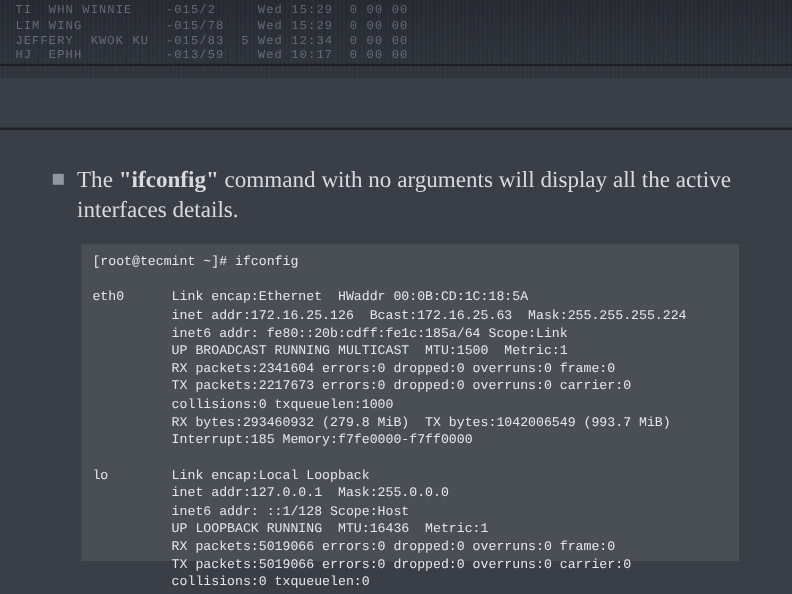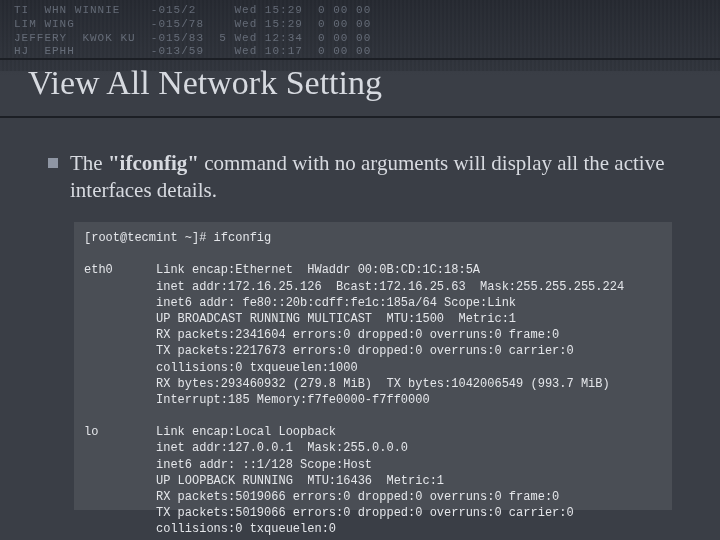--- a/index.html
+++ b/index.html
@@ -109,21 +109,20 @@
 <body>
 
 <div class="slide">
 
   <div class="top-band">TI  WHN WINNIE    -015/2     Wed 15:29  0 00 00
 LIM WING          -015/78    Wed 15:29  0 00 00
 JEFFERY  KWOK KU  -015/83  5 Wed 12:34  0 00 00
 HJ  EPHH          -013/59    Wed 10:17  0 00 00</div>
   <div class="top-rule"></div>
 
-  <div class="slide-title">View All Network Setting</div>
   <div class="title-underline"></div>
 
   <div class="body">
     <div class="bullet-row">
       <div class="bullet-box"></div>
       <div class="bullet-text">
         <span>The </span><span class="strong">"ifconfig"</span><span> command with no arguments will display all the active interfaces details.</span>
       </div>
     </div>
   </div>

